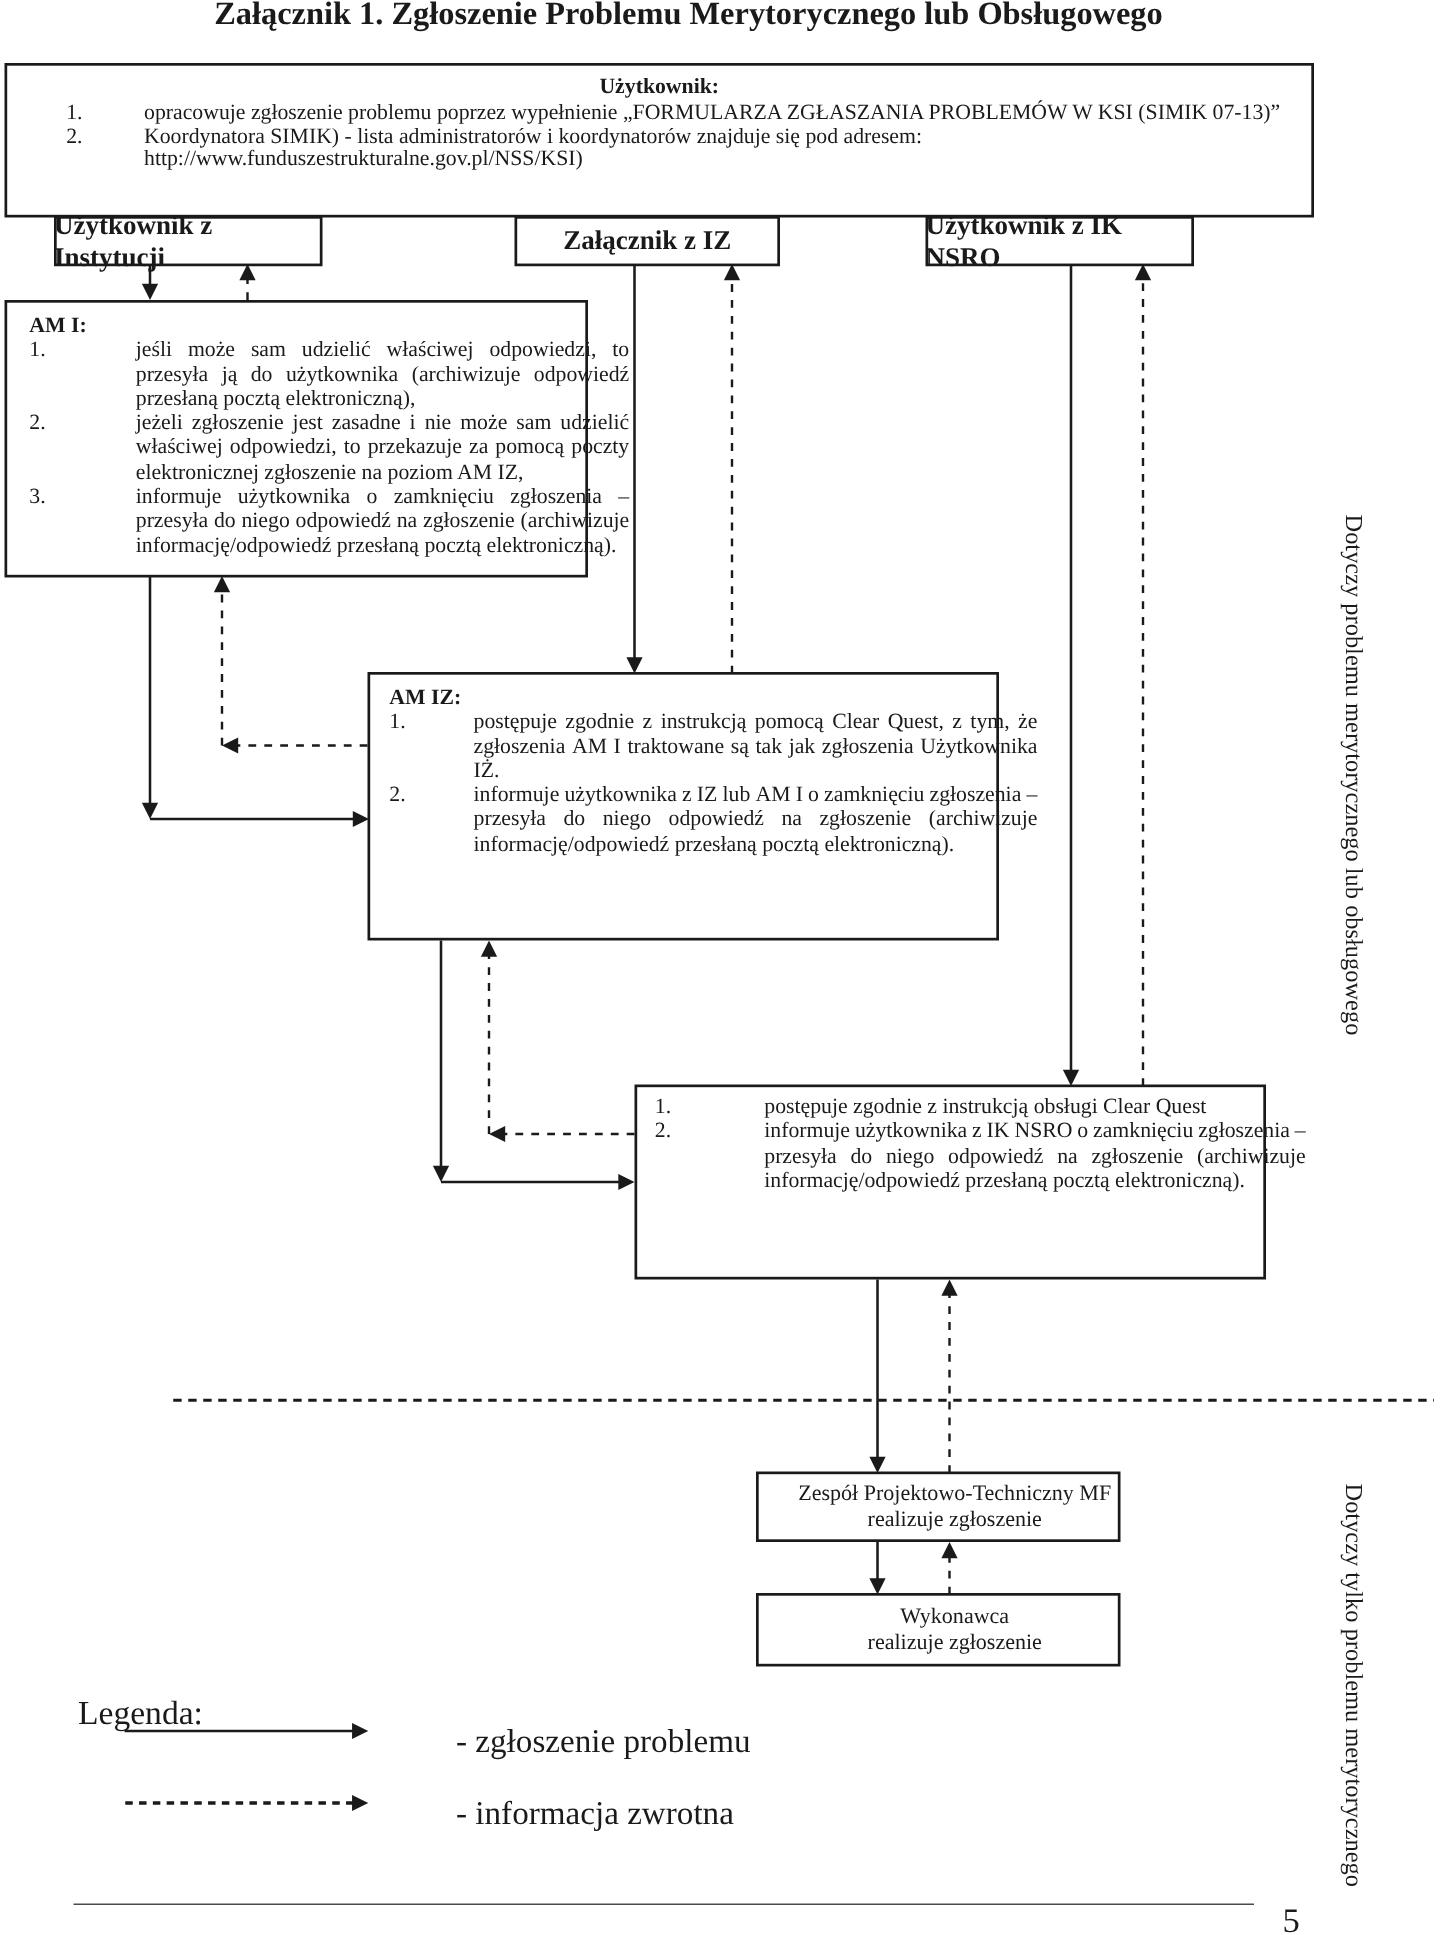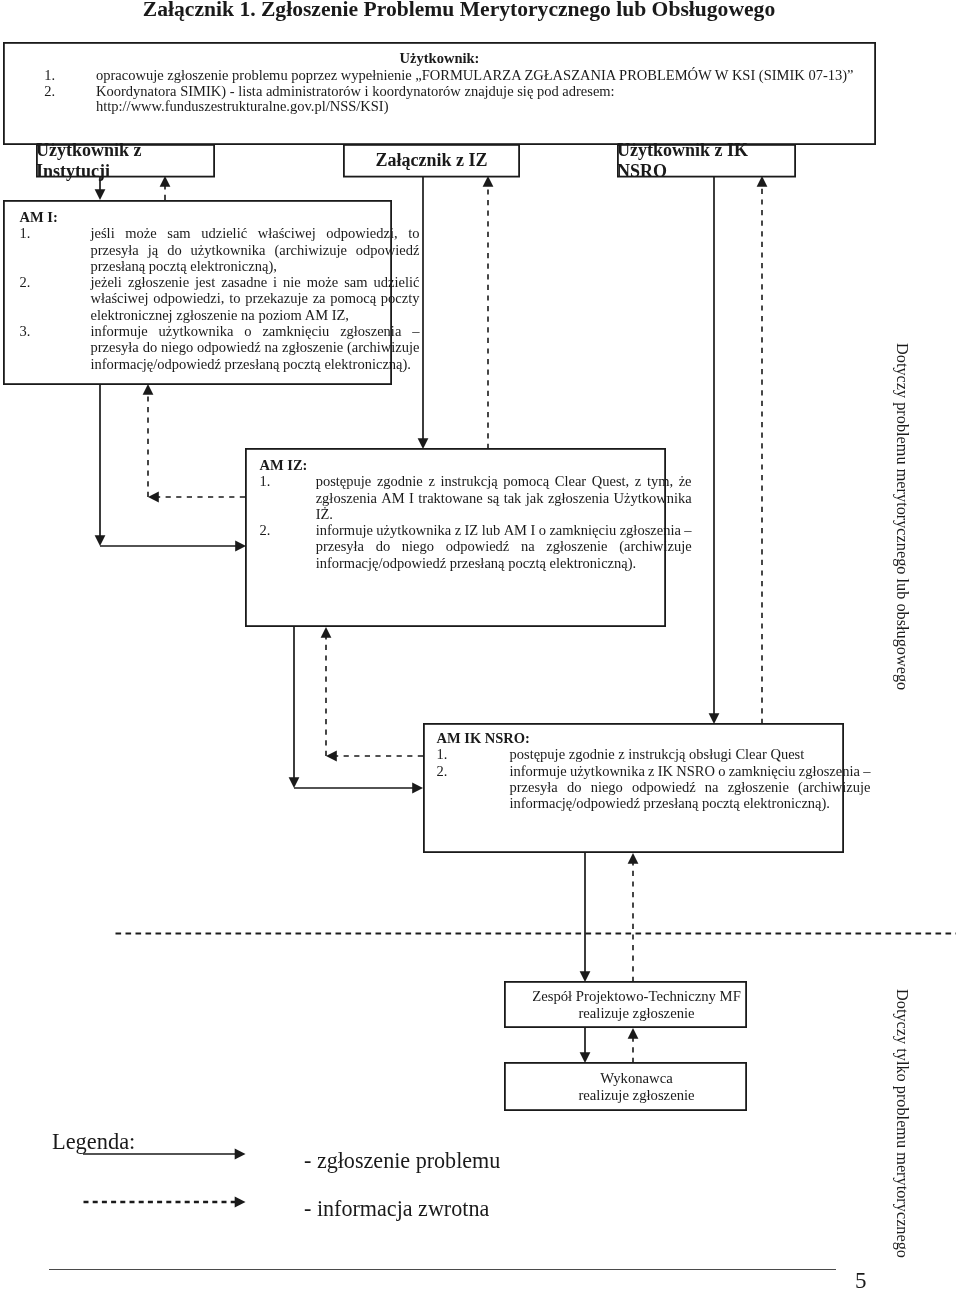--- a/index.html
+++ b/index.html
@@ -244,21 +244,20 @@
               <span>zgłoszenie</span>
               <span>(archiwizuje</span>
             </div>
             <div class="ln">informację/odpowiedź przesłaną pocztą elektroniczną).</div>
           </div>
         </div>
       </div>
   </div>
 
   <div class="box proc" id="amikbox">
-    <div class="p-head">AM IK NSRO:</div>
     <div class="p-list">
         <div class="p-row">
           <div class="p-num">1.</div>
           <div class="p-txt">
             <div class="ln">postępuje zgodnie z instrukcją obsługi Clear Quest</div>
           </div>
         </div>
         <div class="p-row">
           <div class="p-num">2.</div>
           <div class="p-txt">

